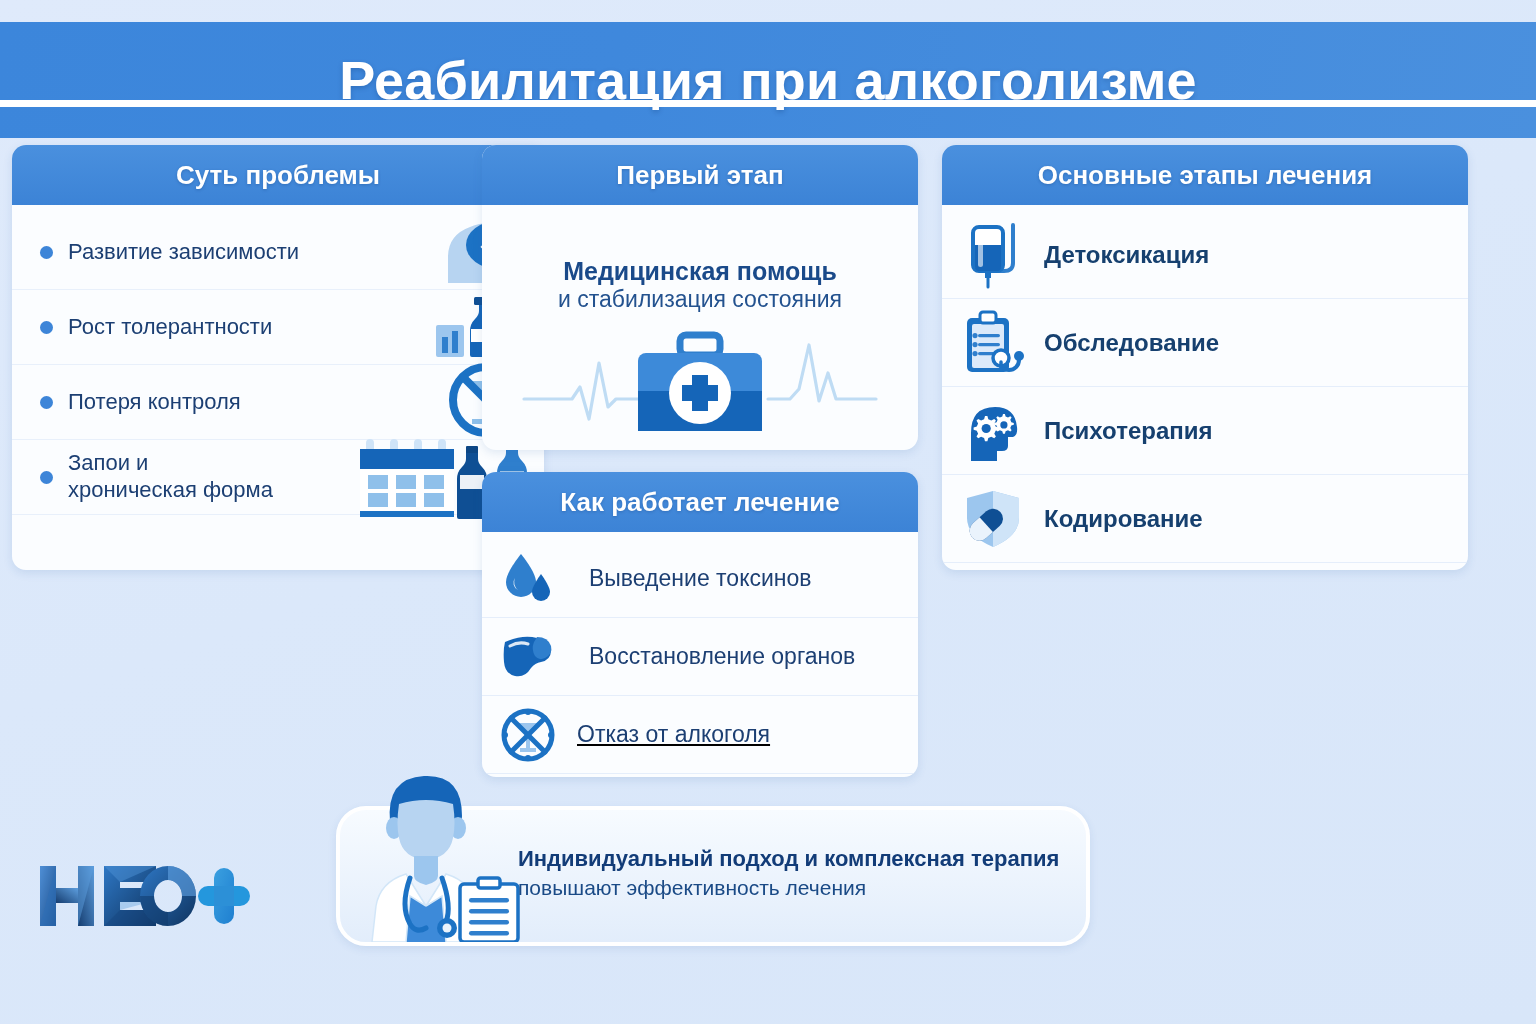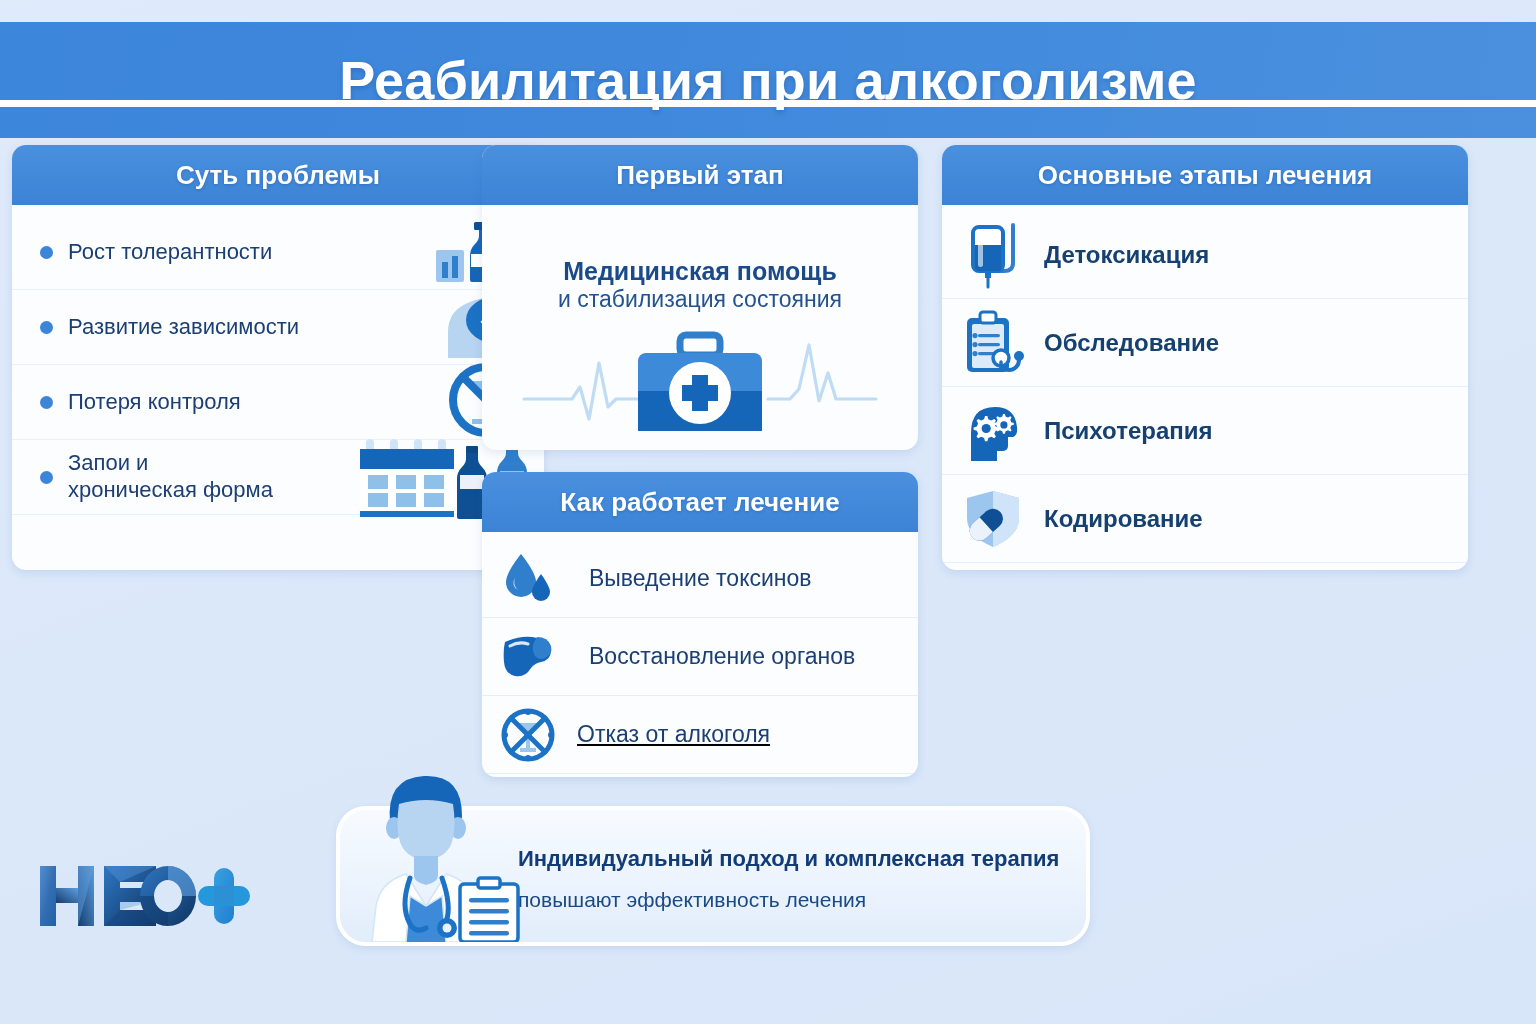--- a/index.html
+++ b/index.html
@@ -106,70 +106,70 @@
   #bottom-banner{
     position:absolute; left:336px; top:806px; width:754px; height:140px;
     background:linear-gradient(180deg,#f7fbff 0%,#e2edfb 100%);
     border:4px solid #ffffff;
     border-radius:30px;
     box-shadow:0 3px 9px rgba(40,90,160,.10);
   }
   .banner-doc{ position:absolute; left:12px; bottom:0; }
   .banner-text{ position:absolute; left:178px; top:36px; }
   .banner-line1{ color:#123c78; font-size:22px; font-weight:bold; white-space:nowrap; }
-  .banner-line2{ color:#1a4a86; font-size:21px; margin-top:16px; white-space:nowrap; }
+  .banner-line2{ color:#1a4a86; font-size:21px; margin-top:4px; white-space:nowrap; }
 
   
   #logo{ position:absolute; left:38px; top:860px; }
 </style>
 </head>
 <body>
 
 <div class="header">
   <div class="header-title">Реабилитация при алкоголизме</div>
 </div>
 <div class="header-strip"></div>
 
 <div class="card" id="card-problem">
   <div class="card-head">
     <div class="card-head-title">Суть проблемы</div>
   </div>
   <div class="card-body bullet-list">
-
-    <div class="bullet-row">
-      <span class="bullet-dot"></span>
-      <span class="bullet-text">Рост толерантности</span>
-      <span class="bullet-icon">
-        <svg width="100" height="72" viewBox="0 0 100 72">
-          <rect x="2" y="36" width="28" height="32" rx="2" fill="#9cc6ee"></rect>
-          <rect x="8" y="48" width="6" height="16" fill="#2f7fcd"></rect>
-          <rect x="18" y="42" width="6" height="22" fill="#2f7fcd"></rect>
-          <path d="M40 14 h12 v8 q0 4 4 8 q5 5 5 12 v24 q0 2-2 2 H38 q-2 0-2-2 V42 q0-7 5-12 q4-4 4-8 v-8" fill="#1565b8"></path>
-          <rect x="40" y="8" width="12" height="8" rx="1.5" fill="#0f4f94"></rect>
-          <rect x="37" y="40" width="19" height="13" fill="#ffffff"></rect>
-          <path d="M78 66 V30 h-10 L86 8 l18 22 h-10 v36 z" transform="translate(-8,0)" fill="#2f7fcd"></path>
-        </svg>
-      </span>
-    </div>
 
     <div class="bullet-row">
       <span class="bullet-dot"></span>
       <span class="bullet-text">Развитие зависимости</span>
       <span class="bullet-icon">
         <svg width="92" height="66" viewBox="0 0 92 66">
           <path d="M6 66 L6 40 Q6 18 28 10 Q44 3 60 8 L60 66 Z" fill="#b7d4f1"></path>
           <ellipse cx="56" cy="28" rx="32" ry="24" fill="#1c72c4"></ellipse>
           <path d="M36 12 Q56 2 76 12 Q90 22 86 38 Q82 52 62 52 Q40 52 32 40 Q26 26 36 12Z" fill="#1c72c4"></path>
           <g stroke="#e8f3fd" stroke-width="2.6" fill="none" stroke-linecap="round">
             <path d="M42 18 Q50 12 58 18"></path>
             <path d="M64 16 Q74 18 76 28"></path>
             <path d="M40 30 Q48 26 52 34 Q56 42 66 38"></path>
             <path d="M44 44 Q54 48 64 44"></path>
             <path d="M72 32 Q80 34 78 42"></path>
           </g>
+        </svg>
+      </span>
+    </div>
+
+    <div class="bullet-row">
+      <span class="bullet-dot"></span>
+      <span class="bullet-text">Рост толерантности</span>
+      <span class="bullet-icon">
+        <svg width="100" height="72" viewBox="0 0 100 72">
+          <rect x="2" y="36" width="28" height="32" rx="2" fill="#9cc6ee"></rect>
+          <rect x="8" y="48" width="6" height="16" fill="#2f7fcd"></rect>
+          <rect x="18" y="42" width="6" height="22" fill="#2f7fcd"></rect>
+          <path d="M40 14 h12 v8 q0 4 4 8 q5 5 5 12 v24 q0 2-2 2 H38 q-2 0-2-2 V42 q0-7 5-12 q4-4 4-8 v-8" fill="#1565b8"></path>
+          <rect x="40" y="8" width="12" height="8" rx="1.5" fill="#0f4f94"></rect>
+          <rect x="37" y="40" width="19" height="13" fill="#ffffff"></rect>
+          <path d="M78 66 V30 h-10 L86 8 l18 22 h-10 v36 z" transform="translate(-8,0)" fill="#2f7fcd"></path>
         </svg>
       </span>
     </div>
 
     <div class="bullet-row">
       <span class="bullet-dot"></span>
       <span class="bullet-text">Потеря контроля</span>
       <span class="bullet-icon">
         <svg width="96" height="78" viewBox="0 0 96 78">
           <g transform="translate(6,4)">

